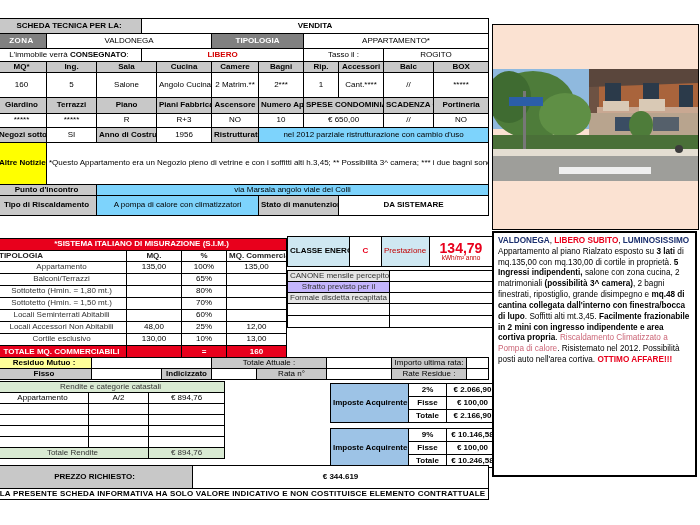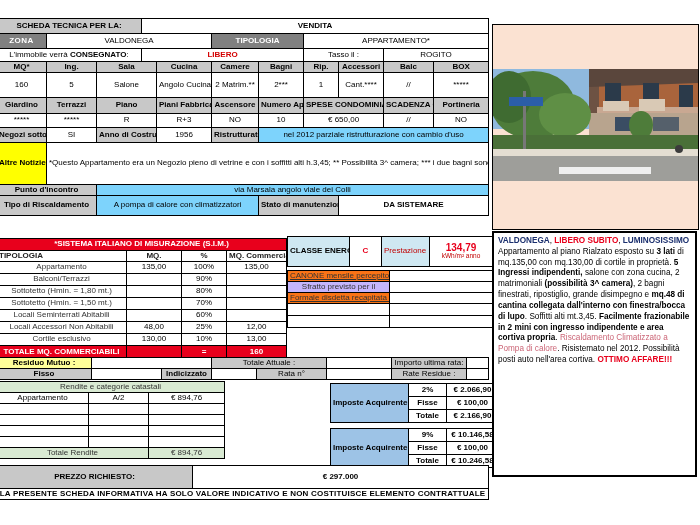--- a/index.html
+++ b/index.html
@@ -61,25 +61,25 @@
   .sim-pct{background:#fff;font-size:7.5px;text-align:center;}
   .sim-tot{background:#e8001c;color:#fff;font-weight:bold;font-size:8.5px;text-align:left;padding-left:2px;}
   .sim-tot-eq{background:#e8001c;color:#fff;font-weight:bold;font-size:9px;text-align:center;}
   .sim-tot-v{background:#e8001c;color:#fff;font-weight:bold;font-size:11px;text-align:center;}
 
   
   #energy{position:absolute;left:287px;top:236px;width:205px;}
   .en-lbl{background:#cfe8f2;font-weight:bold;font-size:7.5px;text-align:center;white-space:normal;line-height:1.1;}
   .en-class{background:#fff;color:#e8001c;font-weight:bold;font-size:22px;text-align:center;}
   .en-pres{background:#cfe8f2;color:#c00000;font-size:6px;text-align:center;white-space:normal;line-height:1.15;}
-  .en-num{background:#fff;color:#e8001c;font-weight:bold;font-size:10px;text-align:center;}
+  .en-num{background:#fff;color:#e8001c;font-weight:bold;font-size:14px;text-align:center;}
   .en-unit{background:#fff;color:#c00000;font-size:6.5px;text-align:center;}
 
   #canone{position:absolute;left:287px;top:270px;width:205px;}
-  .cn-lbl{background:#f97316;font-size:6.5px;text-align:left;padding-left:2px;color:#333;text-decoration:underline;}
+  .cn-lbl{background:#e5e5e5;font-size:6.5px;text-align:left;padding-left:2px;color:#333;}
   .cn-lbl-y{background:#c4b5fd;font-size:6.5px;text-align:left;padding-left:2px;color:#333;}
   .cn-in{background:#fff;}
   .cn-c{background:#fff;font-size:7px;text-align:center;}
   .red{color:#e8001c;font-weight:bold;}
 
   
   #mutuo{position:absolute;left:-4px;top:357px;width:492px;}
   .mu-y{background:#ffff99;font-weight:bold;font-size:8px;text-align:center;}
   .mu-g{background:#c8c8c8;font-weight:bold;font-size:7.5px;text-align:center;}
   .mu-gl{background:#c8c8c8;font-size:7.5px;text-align:left;padding-left:2px;}
@@ -261,21 +261,21 @@
     </tr>
     <tr style="height:12px">
       <td class="sim-lbl">Appartamento</td>
       <td class="sim-num">135,00</td>
       <td class="sim-pct">100%</td>
       <td class="sim-num">135,00</td>
     </tr>
     <tr style="height:12px">
       <td class="sim-lbl">Balconi/Terrazzi</td>
       <td class="sim-num"></td>
-      <td class="sim-pct">90%</td>
+      <td class="sim-pct">65%</td>
       <td class="sim-num"></td>
     </tr>
     <tr style="height:12px">
       <td class="sim-lbl">Sottotetto (Hmin. = 1,80 mt.)</td>
       <td class="sim-num"></td>
       <td class="sim-pct">80%</td>
       <td class="sim-num"></td>
     </tr>
     <tr style="height:12px">
       <td class="sim-lbl">Sottotetto (Hmin. = 1,50 mt.)</td>
@@ -481,21 +481,21 @@
     </table>
 
   <table class="tb" id="price">
     <colgroup>
         <col style="width:196px">
         <col style="width:296px">
       </colgroup>
     <tbody>
         <tr>
       <td class="pr-lbl">PREZZO RICHIESTO:</td>
-      <td class="pr-val">€ 297.000</td>
+      <td class="pr-val">€ 344.619</td>
     </tr>
     <tr style="height:11px">
       <td class="disc" colspan="2">LA PRESENTE SCHEDA INFORMATIVA HA SOLO VALORE INDICATIVO E NON COSTITUISCE ELEMENTO CONTRATTUALE</td>
     </tr>
   </tbody>
     </table>
 
   <div id="photo">
     <div class="ph-inner">
       <svg width="205" height="112" viewBox="0 0 205 112">

